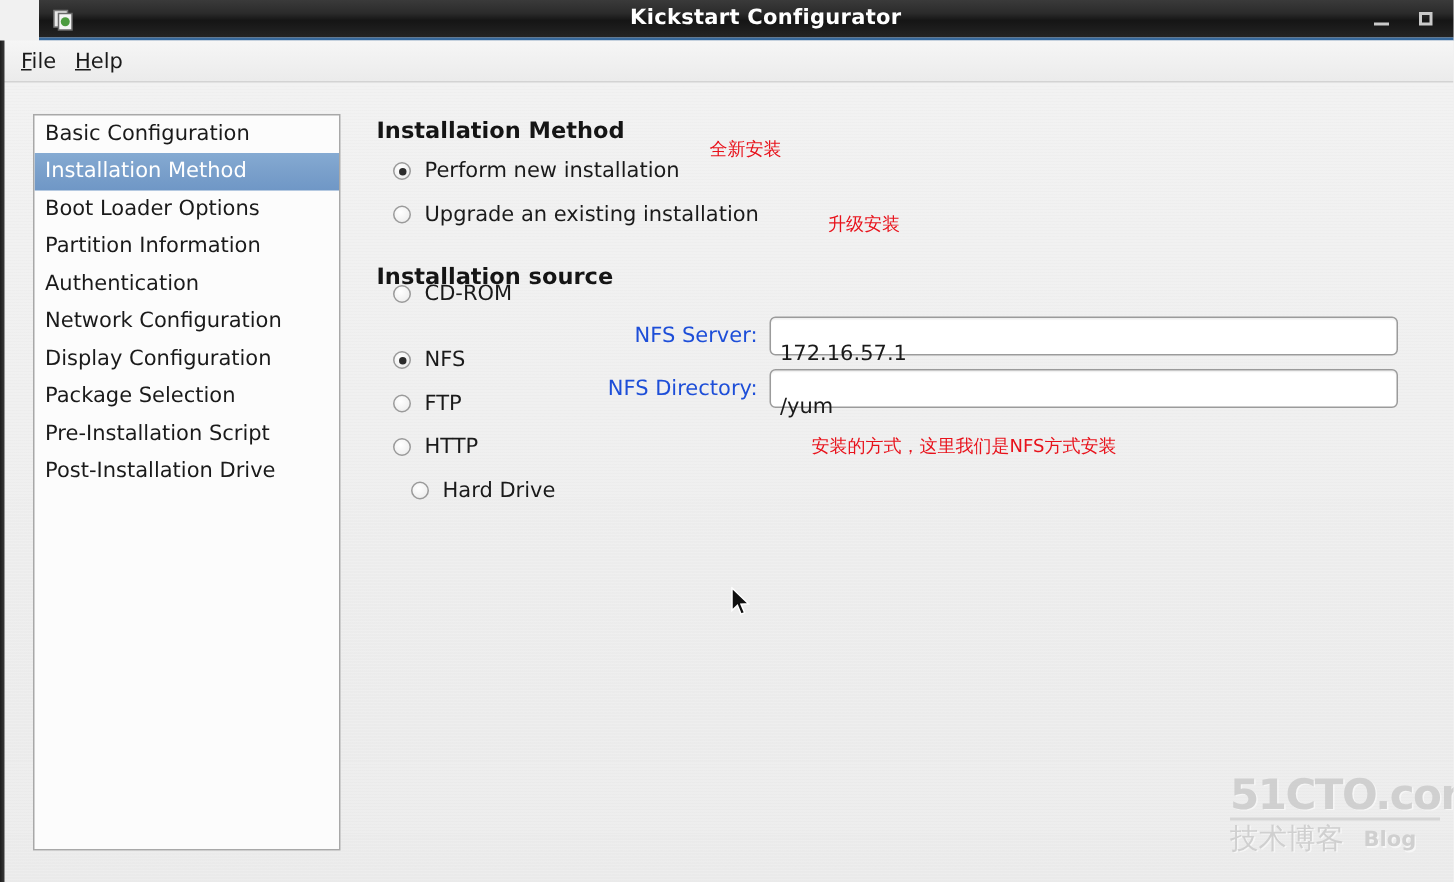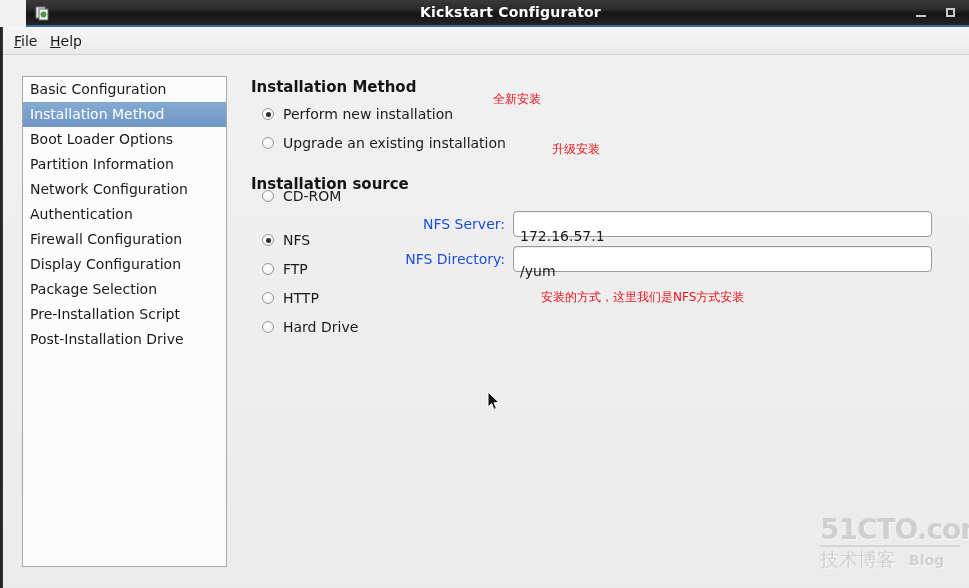--- a/index.html
+++ b/index.html
@@ -180,21 +180,21 @@
     background: #2b2b2b;
   }
   
   #radio-new-install { left: 262px; top: 106px; }
   #radio-upgrade { left: 262px; top: 135px; }
   
   #radio-cdrom    { left: 262px; top: 188px; }
   #radio-nfs      { left: 262px; top: 232px; }
   #radio-ftp      { left: 262px; top: 261px; }
   #radio-http     { left: 262px; top: 290px; }
-  #radio-harddrive{ left: 262px; top: 319px; justify-content: center; }
+  #radio-harddrive{ left: 274px; top: 319px; justify-content: center; }
 
   
   .field-label {
     position: absolute;
     font-size: 14px;
     color: #1d4ed8;
     text-align: right;
     width: 120px;
   }
   #label-nfs-server { left: 385px; top: 216px; }
@@ -216,21 +216,21 @@
   #input-nfs-dir { left: 513px; top: 246px; width: 419px; }
 
   
   .annotation {
     position: absolute;
     color: #e8121b;
     font-size: 12px;
     white-space: nowrap;
     font-family: "DejaVu Sans", sans-serif;
   }
-  #anno-new-install { left: 473px; top: 91px; margin-left: 20px; }
+  #anno-new-install { left: 473px; top: 91px; }
   #anno-upgrade { left: 552px; top: 141px; }
   #anno-source { left: 541px; top: 289px; }
 
   
   .watermark {
     position: absolute;
     left: 820px; top: 515px;
     width: 140px; height: 62px;
     opacity: 0.55;
   }
@@ -300,23 +300,22 @@
   </div>
 
   <div class="content"></div>
   <div class="win-edge-left"></div>
 
   <div class="sidebar">
     <div class="side-item">Basic Configuration</div>
     <div class="side-item selected">Installation Method</div>
     <div class="side-item">Boot Loader Options</div>
     <div class="side-item">Partition Information</div>
+    <div class="side-item">Authentication</div>
     <div class="side-item">Network Configuration</div>
-    <div class="side-item">Authentication</div>
-    <div class="side-item">Firewall Configuration</div>
     <div class="side-item">Display Configuration</div>
     <div class="side-item">Package Selection</div>
     <div class="side-item">Pre-Installation Script</div>
     <div class="side-item">Post-Installation Drive</div>
   </div>
 
   <div class="section-title" id="title-install-method">Installation Method</div>
 
   <div class="radio-row" id="radio-new-install">
     <span class="radio checked"></span>

